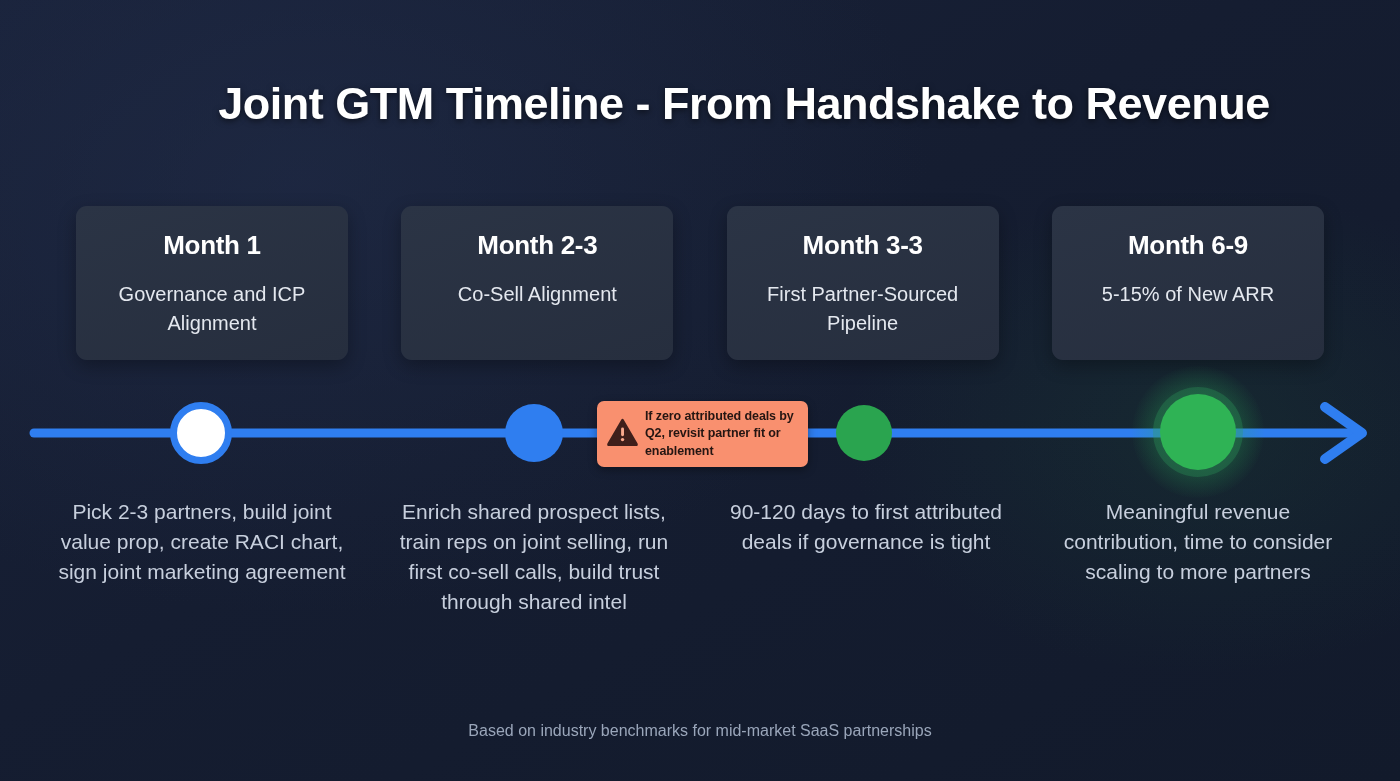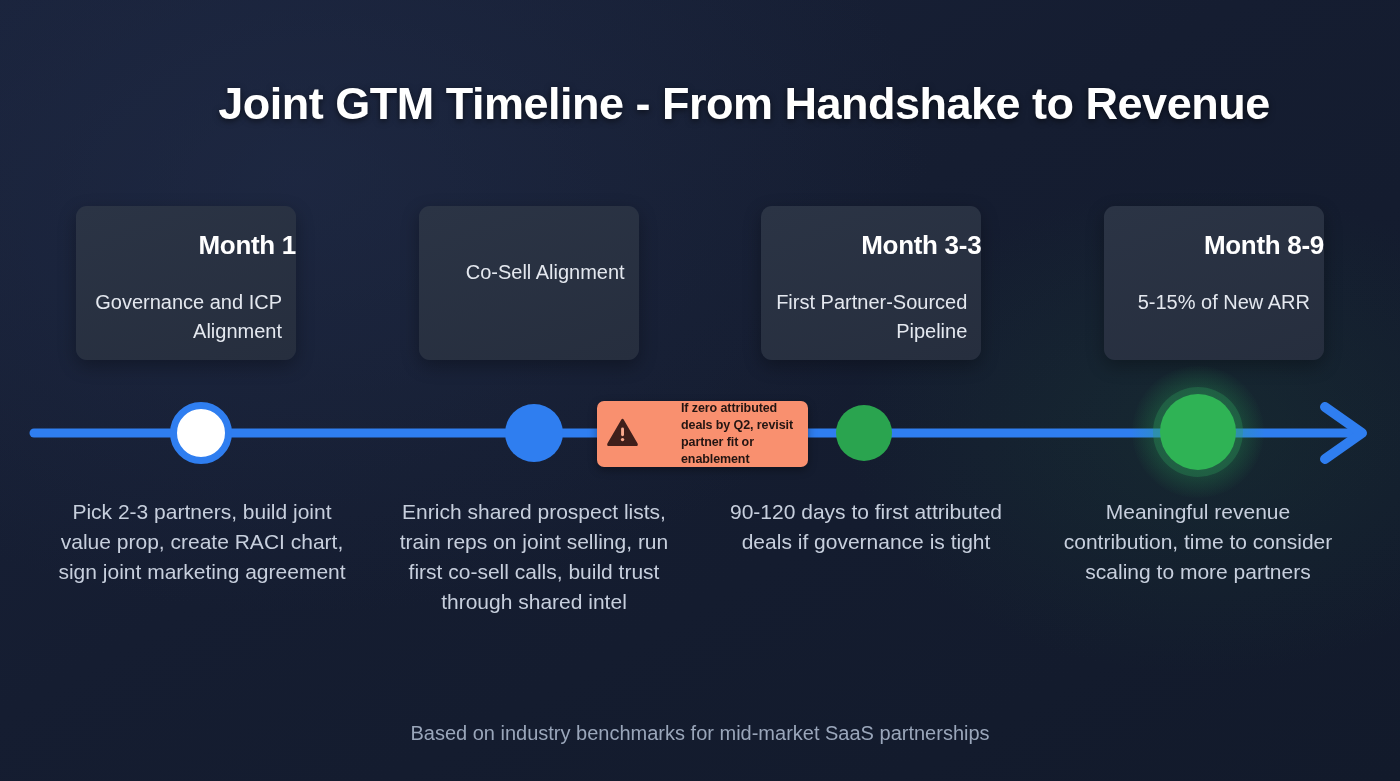--- a/index.html
+++ b/index.html
@@ -45,38 +45,38 @@
   #cards {
     position: absolute;
     top: 206px;
     left: 76px;
     width: 1248px;
     height: 154px;
     display: flex;
     justify-content: space-between;
   }
   .card {
-    width: 220px;
+    width: 272px;
     height: 154px;
     box-sizing: border-box;
     background: linear-gradient(160deg, #2b3445 0%, #262e3e 100%);
     border-radius: 11px;
     box-shadow: 0 6px 18px rgba(0,0,0,0.30);
     padding-top: 25px;
-    text-align: right;
+    text-align: center;
   }
   .card-title {
     font-size: 26px;
     font-weight: bold;
     color: #ffffff;
     line-height: 1.15;
     letter-spacing: -0.3px;
   }
   .card-sub {
-    margin-top: 27px;
+    margin-top: 19px;
     font-size: 20px;
     font-weight: normal;
     color: #e4e8ef;
     line-height: 1.45;
     padding: 0 14px;
   }
 
   
   #axis {
     position: absolute;
@@ -135,21 +135,20 @@
     top: 401px;
     width: 211px;
     height: 66px;
     box-sizing: border-box;
     background: #f9906f;
     border-radius: 7px;
     box-shadow: 0 3px 9px rgba(0,0,0,0.35);
     display: flex;
     align-items: center;
     padding: 0 9px 0 10px;
-    gap: 36px;
   }
   #warning-icon { flex: 0 0 auto; margin-right: 7px; }
   #warning-text {
     font-size: 12.5px;
     font-weight: bold;
     line-height: 1.38;
     color: #241512;
     letter-spacing: -0.1px;
   }
 
@@ -171,49 +170,50 @@
     color: #c7cfdd;
   }
 
   
   #footer {
     position: absolute;
     top: 722px;
     left: 0;
     width: 1400px;
     text-align: center;
-    font-size: 20px;
+    font-size: 16px;
     color: #9aa6ba;
   }
 </style>
 </head>
 <body>
 
 <div id="stage">
 
   <div id="title">Joint GTM Timeline - From Handshake to Revenue</div>
 
   <div id="cards">
 
     <div class="card">
       <div class="card-title">Month 1</div>
       <div class="card-sub">Governance and ICP Alignment</div>
     </div>
 
     <div class="card">
+      <div class="card-title">Month 2-3</div>
       <div class="card-sub">Co-Sell Alignment</div>
     </div>
 
     <div class="card">
       <div class="card-title">Month 3-3</div>
       <div class="card-sub">First Partner-Sourced Pipeline</div>
     </div>
 
     <div class="card">
-      <div class="card-title">Month 8-9</div>
+      <div class="card-title">Month 6-9</div>
       <div class="card-sub">5-15% of New ARR</div>
     </div>
 
   </div>
 
   <div id="axis">
     <svg width="1400" height="90" viewBox="0 0 1400 90" xmlns="http://www.w3.org/2000/svg">
       <line x1="34" y1="43" x2="1355" y2="43" stroke="#2f7ef0" stroke-width="9" stroke-linecap="round"></line>
       <polyline points="1325,17 1362,43 1325,69" fill="none" stroke="#2f7ef0" stroke-width="10" stroke-linecap="round" stroke-linejoin="round"></polyline>
     </svg>

